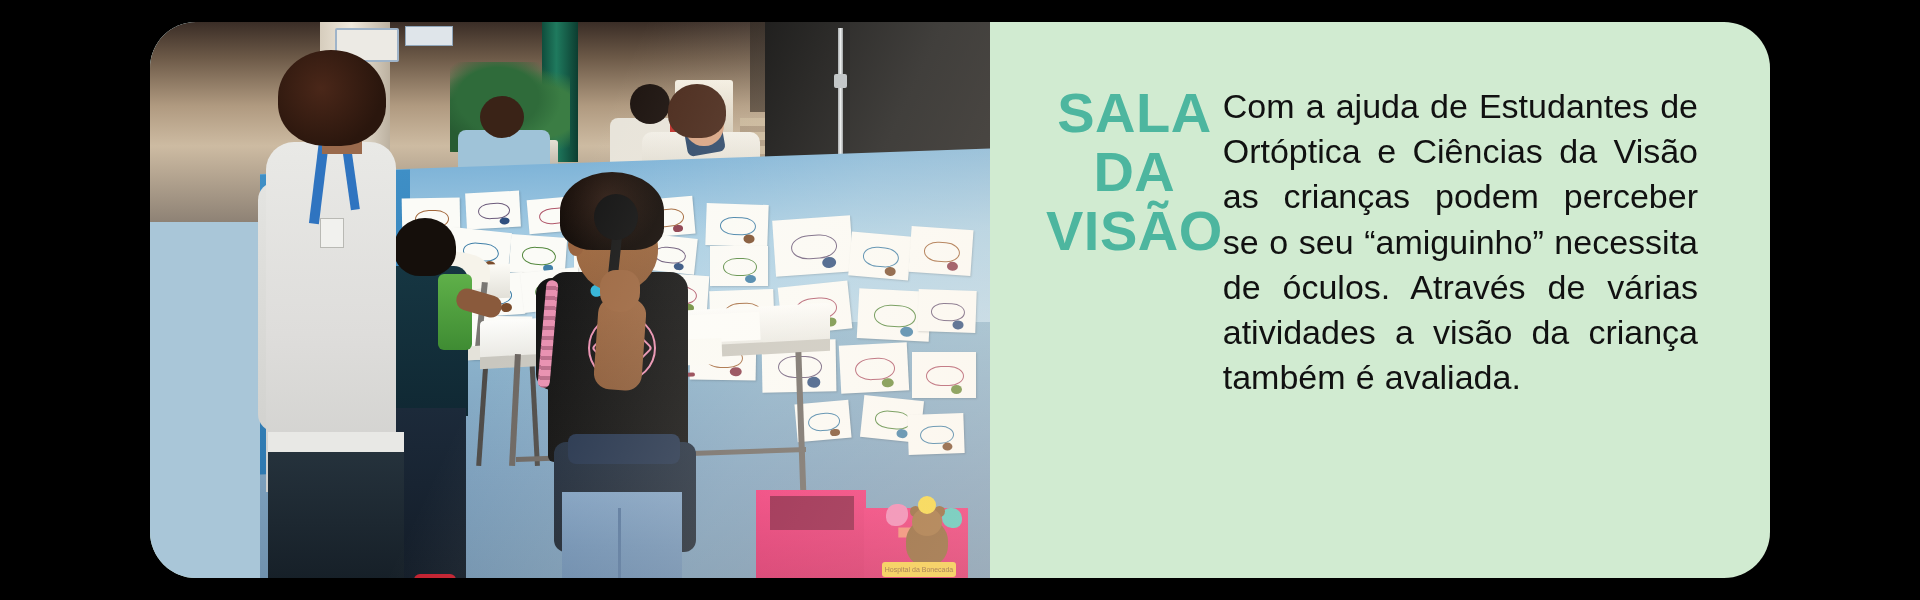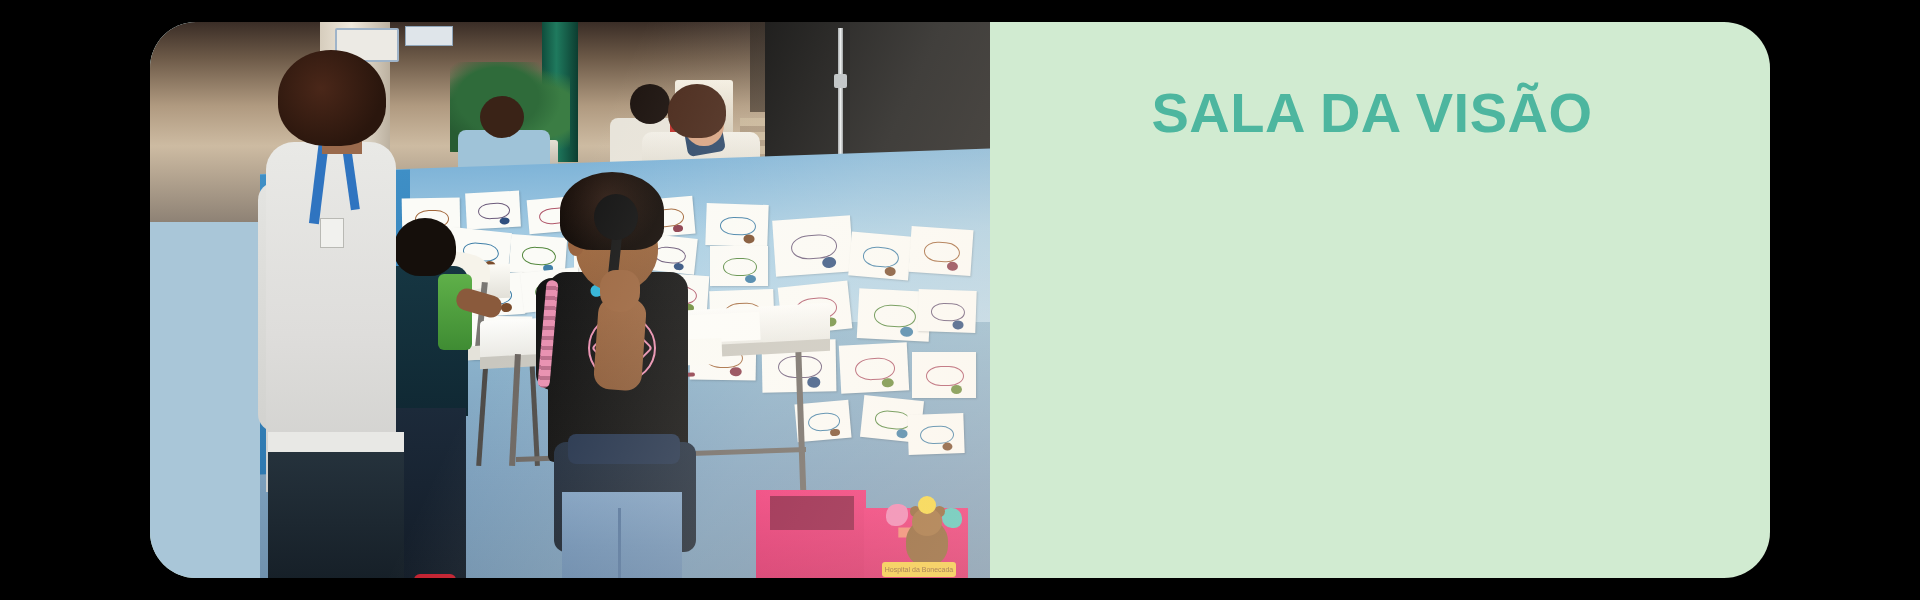--- a/index.html
+++ b/index.html
@@ -159,21 +159,21 @@
 
   
   .lightwash{left:0;top:0;width:840px;height:556px;
       background:linear-gradient(115deg,rgba(255,255,255,0) 45%,rgba(255,245,230,.20) 72%,rgba(255,235,215,.30) 100%);}
 
   
   #textcol{
     flex:1;
     padding:62px 72px 40px 56px;
     box-sizing:border-box;
-    display:flex;flex-direction:column;
+    display:flex;
   }
   #title{
     color:#4DB69F;
     font-size:56px;
     font-weight:bold;
     letter-spacing:.5px;
     text-align:center;
     margin:0 0 30px 0;
     line-height:1.05;
   }
@@ -497,15 +497,16 @@
     <div class="ph a-lanyard2"></div>
     <div class="ph a-badge"></div>
     <div class="ph a-neck"></div>
     <div class="ph a-hair"></div>
 
     <div class="ph lightwash"></div>
   </div>
 
   <div id="textcol">
     <h1 id="title">SALA DA VISÃO</h1>
+    <p id="para">Com a ajuda de Estudantes de Ortóptica e Ciências da Visão as crianças podem perceber se o seu “amiguinho” necessita de óculos. Através de várias atividades a visão da criança também é avaliada.</p>
   </div>
 
 </div>
 
 </body></html>

